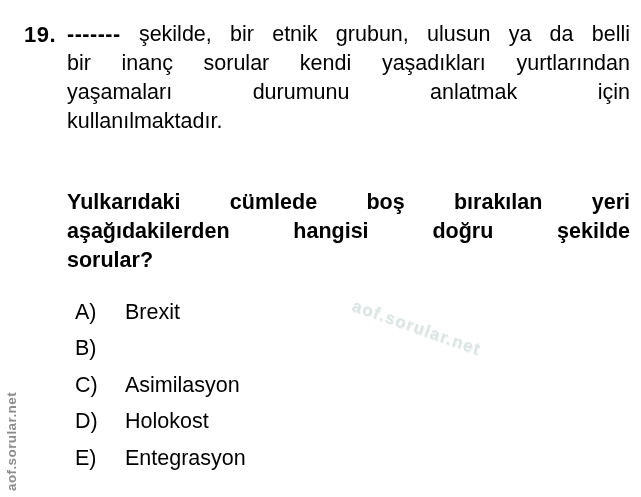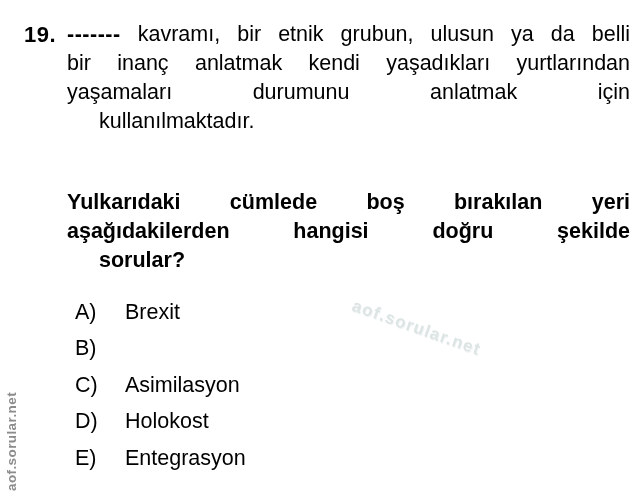--- a/index.html
+++ b/index.html
@@ -36,21 +36,20 @@
     line-height: 29px;
     text-align: justify;
     text-align-last: justify;
     white-space: normal;
     height: 29px;
     overflow: hidden;
   }
   .jline.last {
     text-align: left;
     text-align-last: left;
-    margin-left: 32px;
   }
   .blank-dashes { font-weight: bold; letter-spacing: 0.5px; }
   #options {
     position: absolute;
     left: 75px; top: 298px;
     width: 420px;
   }
   .option {
     display: flex;
     align-items: flex-start;
@@ -90,22 +89,22 @@
   }
 </style>
 </head>
 <body>
 
 <div id="page">
 
   <div class="qnumber">19.</div>
 
   <div class="para" id="para1">
-    <div class="jline"><span class="blank-dashes">-------</span> <span>kavramı, bir etnik grubun, ulusun ya da belli</span></div>
-    <div class="jline">bir inanç anlatmak kendi yaşadıkları yurtlarından</div>
+    <div class="jline"><span class="blank-dashes">-------</span> <span>şekilde, bir etnik grubun, ulusun ya da belli</span></div>
+    <div class="jline">bir inanç sorular kendi yaşadıkları yurtlarından</div>
     <div class="jline">yaşamaları durumunu anlatmak için</div>
     <div class="jline last">kullanılmaktadır.</div>
   </div>
 
   <div class="para" id="para2">
     <div class="jline">Yulkarıdaki cümlede boş bırakılan yeri</div>
     <div class="jline">aşağıdakilerden hangisi doğru şekilde</div>
     <div class="jline last">sorular?</div>
   </div>
 

